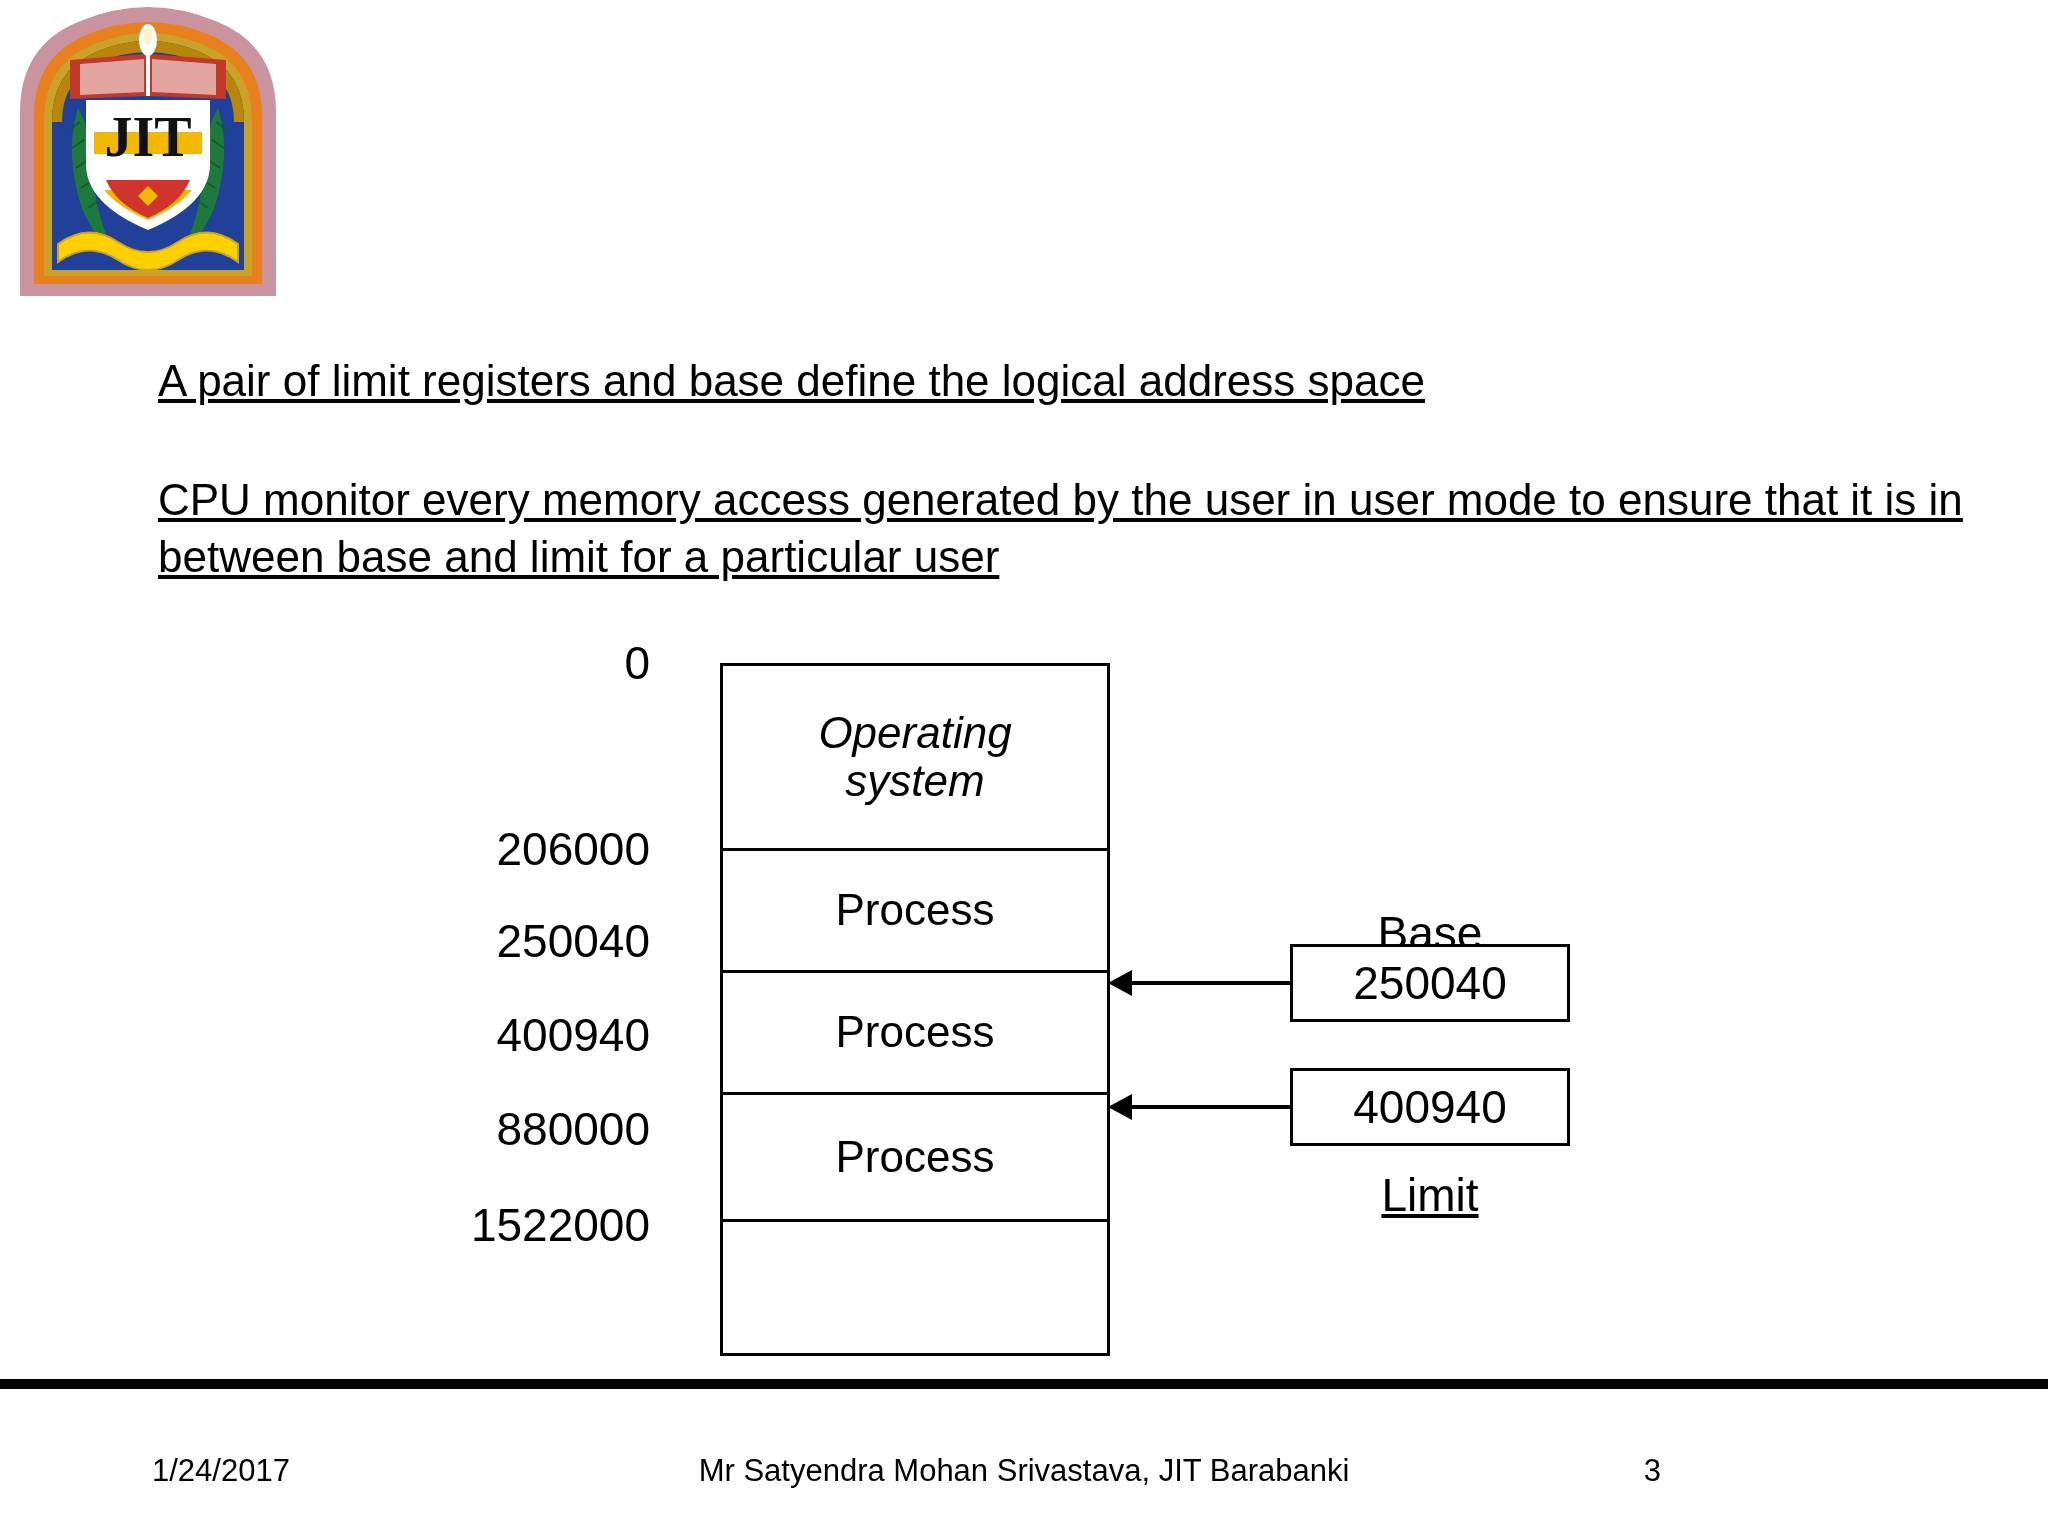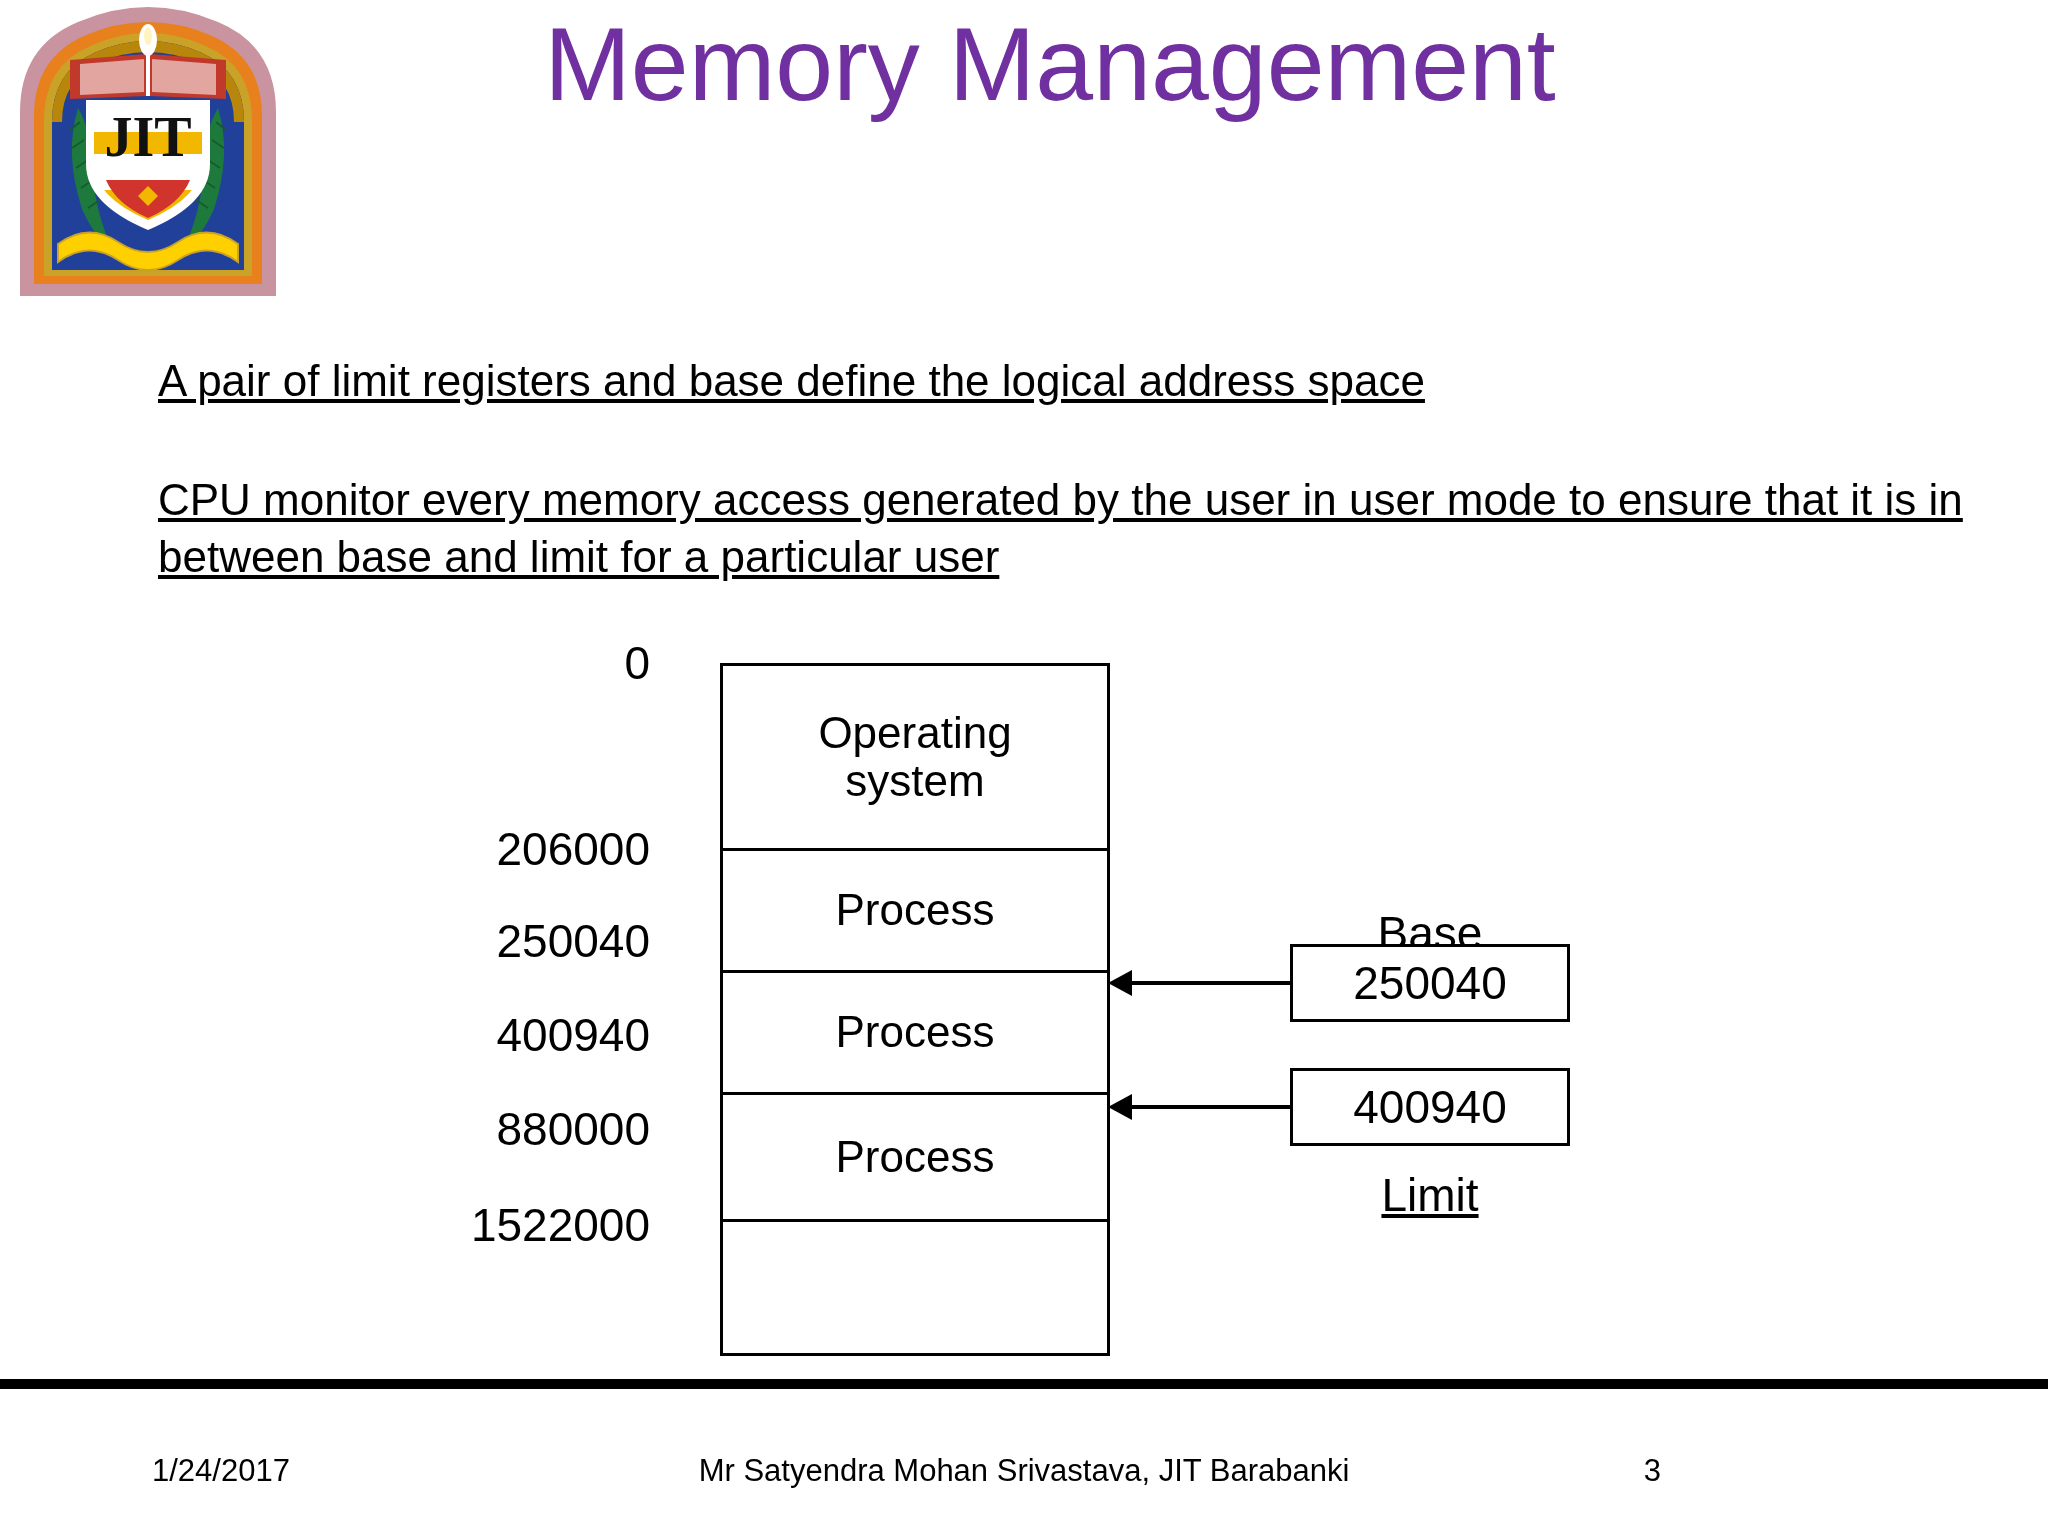--- a/index.html
+++ b/index.html
@@ -93,21 +93,21 @@
     border-bottom: 3px solid #000000;
     display: flex;
     align-items: center;
     justify-content: center;
     text-align: center;
     font-size: 44px;
     line-height: 1.10;
     color: #000000;
   }
   .mem-row:last-child { border-bottom: none; }
-  #row-os      { height: 185px; }
+  #row-os      { height: 185px; font-style: italic; }
   #row-p1      { height: 122px; }
   #row-p2      { height: 122px; }
   #row-p3      { height: 127px; }
   #row-free    { height: 131px; }
 
   
   .reg-box {
     position: absolute;
     left: 1290px;
     width: 280px;
@@ -233,21 +233,20 @@
       <text x="140" y="152" font-family="'Liberation Serif', serif" font-size="56" font-weight="bold" fill="#111111" text-anchor="middle">JIT</text>
     </g>
 
     <g>
       <path d="M50 240 Q80 218 110 238 Q140 258 170 238 Q200 218 230 240 L230 258 Q200 236 170 256 Q140 276 110 256 Q80 236 50 258 Z" fill="#FFD000" stroke="#C9A227" stroke-width="2"></path>
     </g>
   </svg>
 </div>
 
 <div id="title-block">
-  <div class="title-line">Memory Management</div>
 </div>
 
 <div id="body-text">
   <p class="para">A pair of limit registers and base define the logical address space</p>
   <p class="para">CPU monitor every memory access generated by the user in user mode to ensure that it is in between base and limit for a particular user</p>
 </div>
 
 <div id="diagram">
 
   <div class="addr" style="top:0px">0</div>

